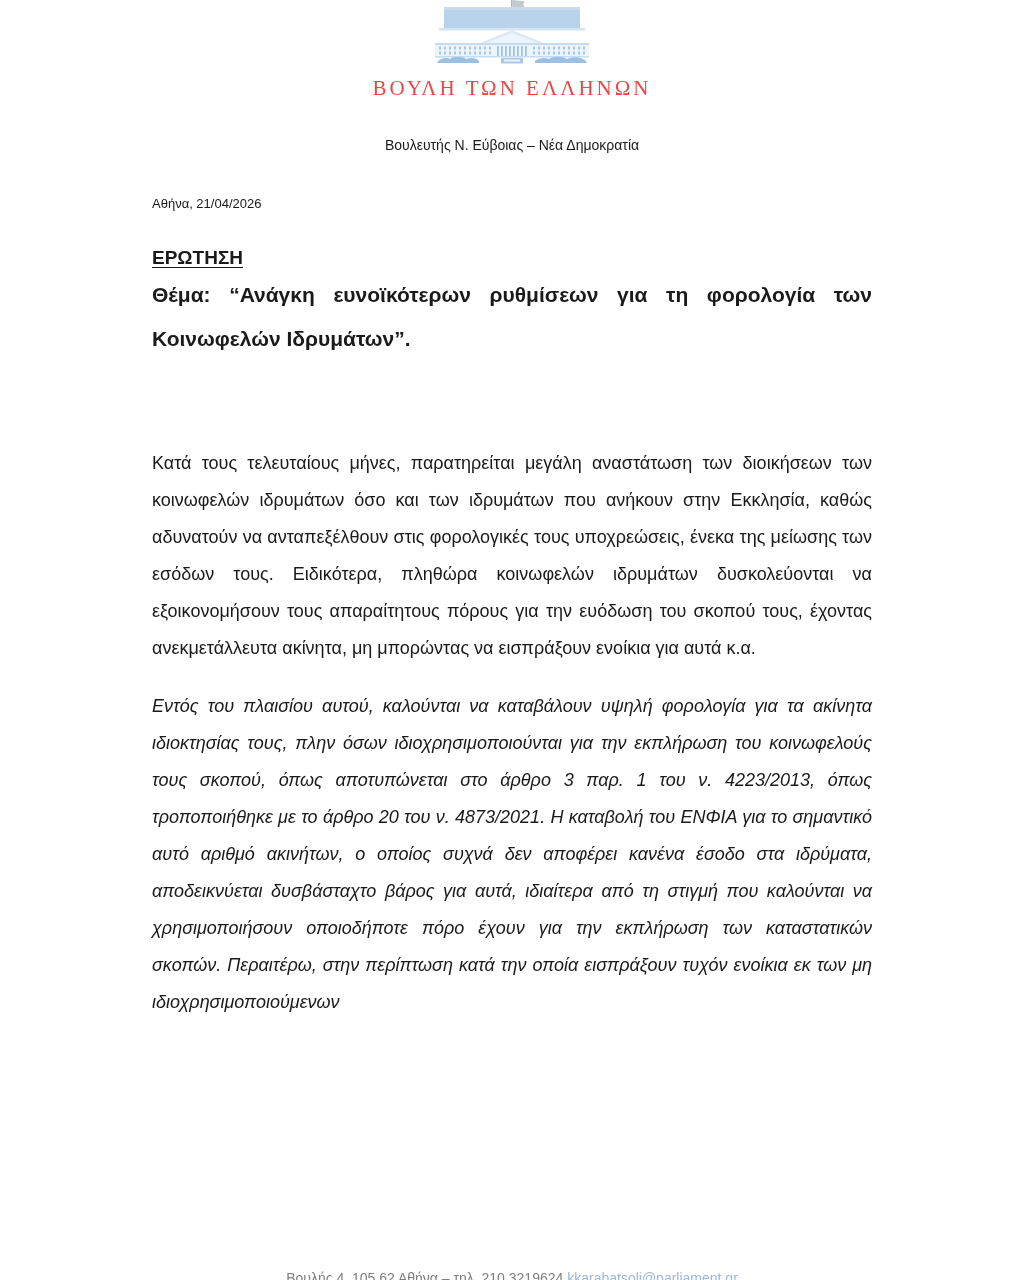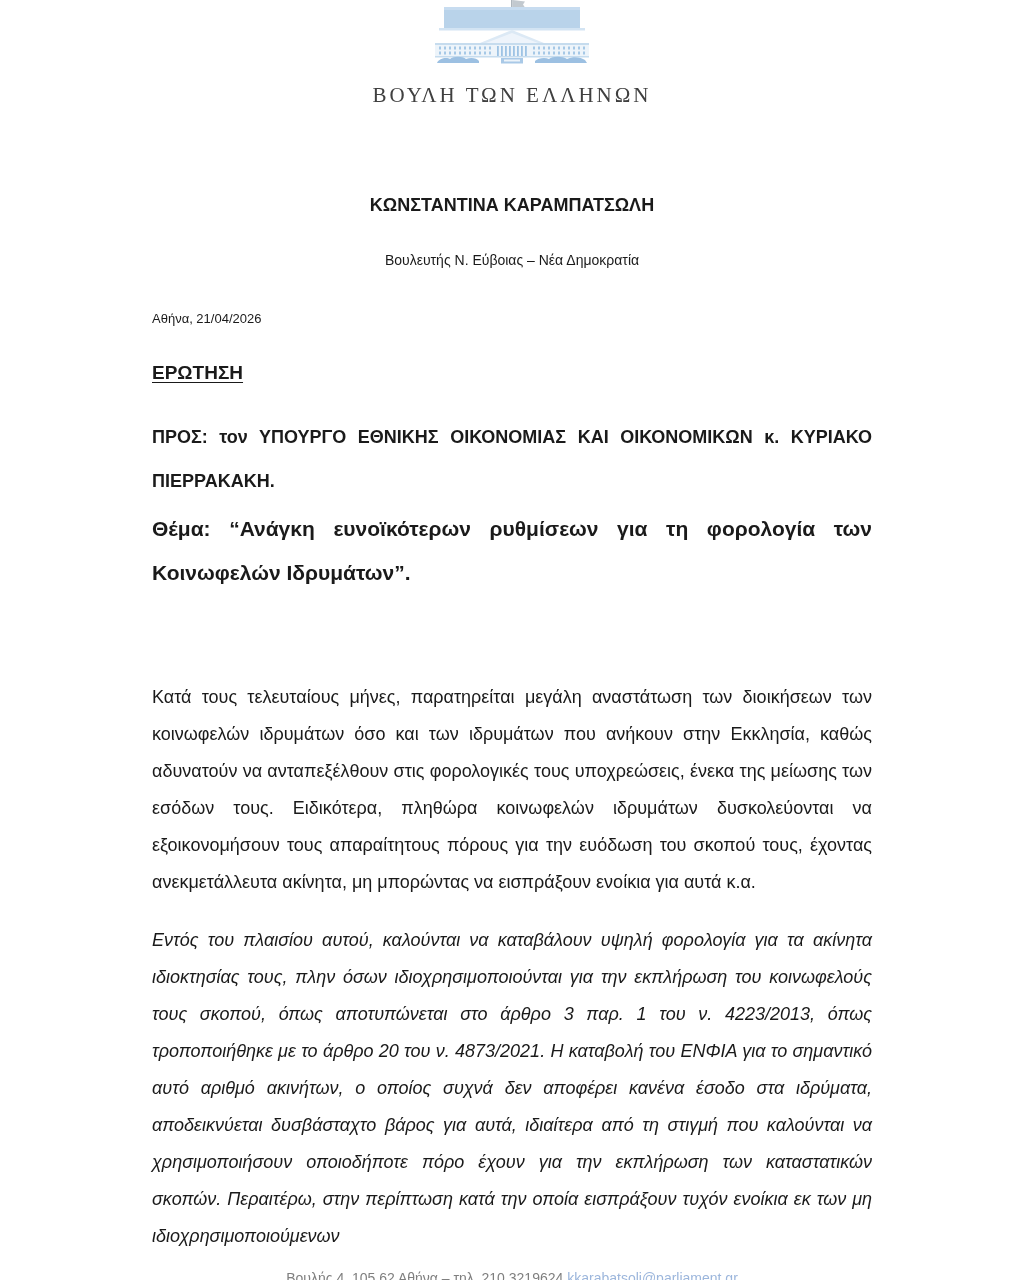--- a/index.html
+++ b/index.html
@@ -10,25 +10,25 @@
     height: 1280px;
     margin: 0 auto;
     background: #ffffff;
     overflow: hidden;
     font-family: "Liberation Sans", sans-serif;
     color: #1a1a1a;
   }
   .letterhead { text-align: center; }
   .logo-wrap { width: 190px; margin: 0 auto; }
   .org-name {
-    margin-top: 15px;
+    margin-top: 8px;
     font-family: "Liberation Serif", serif;
     font-size: 21px;
     letter-spacing: 3px;
-    color: #404040;
+    color: #ef4444;
   }
   .content {
     padding: 0 152px;
   }
   .author-name {
     margin-top: 86px;
     text-align: center;
     font-weight: bold;
     font-size: 18px;
     line-height: 22px;
@@ -184,31 +184,29 @@
         <rect x="87" y="59.5" width="16" height="2" fill="#edf4fa"></rect>
 
         <path d="M118 63 L118 61 C121 58 128 57 132 59 C135 56 146 56 150 59 C156 56 164 57 168 60 L170 63 Z" fill="#9cc0e2"></path>
       </svg>
     </div>
     <div class="org-name">ΒΟΥΛΗ ΤΩΝ ΕΛΛΗΝΩΝ</div>
   </div>
 
   <div class="content">
 
-    <div class="author-name">ΚΩΝΣΤΑΝΤΙΝΑ ΚΑΡΑΜΠΑΤΣΩΛΗ</div>
 
     <div class="author-title">Βουλευτής Ν. Εύβοιας – Νέα Δημοκρατία</div>
 
     <div class="dateline">Αθήνα, 21/04/2026</div>
 
     <div class="doc-type-row">
       <span>ΕΡΩΤΗΣΗ</span>
     </div>
 
-    <p class="recipient">ΠΡΟΣ: τον ΥΠΟΥΡΓΟ ΕΘΝΙΚΗΣ ΟΙΚΟΝΟΜΙΑΣ ΚΑΙ ΟΙΚΟΝΟΜΙΚΩΝ κ. ΚΥΡΙΑΚΟ ΠΙΕΡΡΑΚΑΚΗ.</p>
 
     <p class="subject">Θέμα: “Ανάγκη ευνοϊκότερων ρυθμίσεων για τη φορολογία των Κοινωφελών Ιδρυμάτων”.</p>
 
     <p class="body-paragraph para-1">Κατά τους τελευταίους μήνες, παρατηρείται μεγάλη αναστάτωση των διοικήσεων των κοινωφελών ιδρυμάτων όσο και των ιδρυμάτων που ανήκουν στην Εκκλησία, καθώς αδυνατούν να ανταπεξέλθουν στις φορολογικές τους υποχρεώσεις, ένεκα της μείωσης των εσόδων τους. Ειδικότερα, πληθώρα κοινωφελών ιδρυμάτων δυσκολεύονται να εξοικονομήσουν τους απαραίτητους πόρους για την ευόδωση του σκοπού τους, έχοντας ανεκμετάλλευτα ακίνητα, μη μπορώντας να εισπράξουν ενοίκια για αυτά κ.α.</p>
 
     <p class="body-paragraph para-2">Εντός του πλαισίου αυτού, καλούνται να καταβάλουν υψηλή φορολογία για τα ακίνητα ιδιοκτησίας τους, πλην όσων ιδιοχρησιμοποιούνται για την εκπλήρωση του κοινωφελούς τους σκοπού, όπως αποτυπώνεται στο άρθρο 3 παρ. 1 του ν. 4223/2013, όπως τροποποιήθηκε με το άρθρο 20 του ν. 4873/2021. Η καταβολή του ΕΝΦΙΑ για το σημαντικό αυτό αριθμό ακινήτων, ο οποίος συχνά δεν αποφέρει κανένα έσοδο στα ιδρύματα, αποδεικνύεται δυσβάσταχτο βάρος για αυτά, ιδιαίτερα από τη στιγμή που καλούνται να χρησιμοποιήσουν οποιοδήποτε πόρο έχουν για την εκπλήρωση των καταστατικών σκοπών. Περαιτέρω, στην περίπτωση κατά την οποία εισπράξουν τυχόν ενοίκια εκ των μη ιδιοχρησιμοποιούμενων</p>
 
   </div>
 
   <div class="page-footer">

